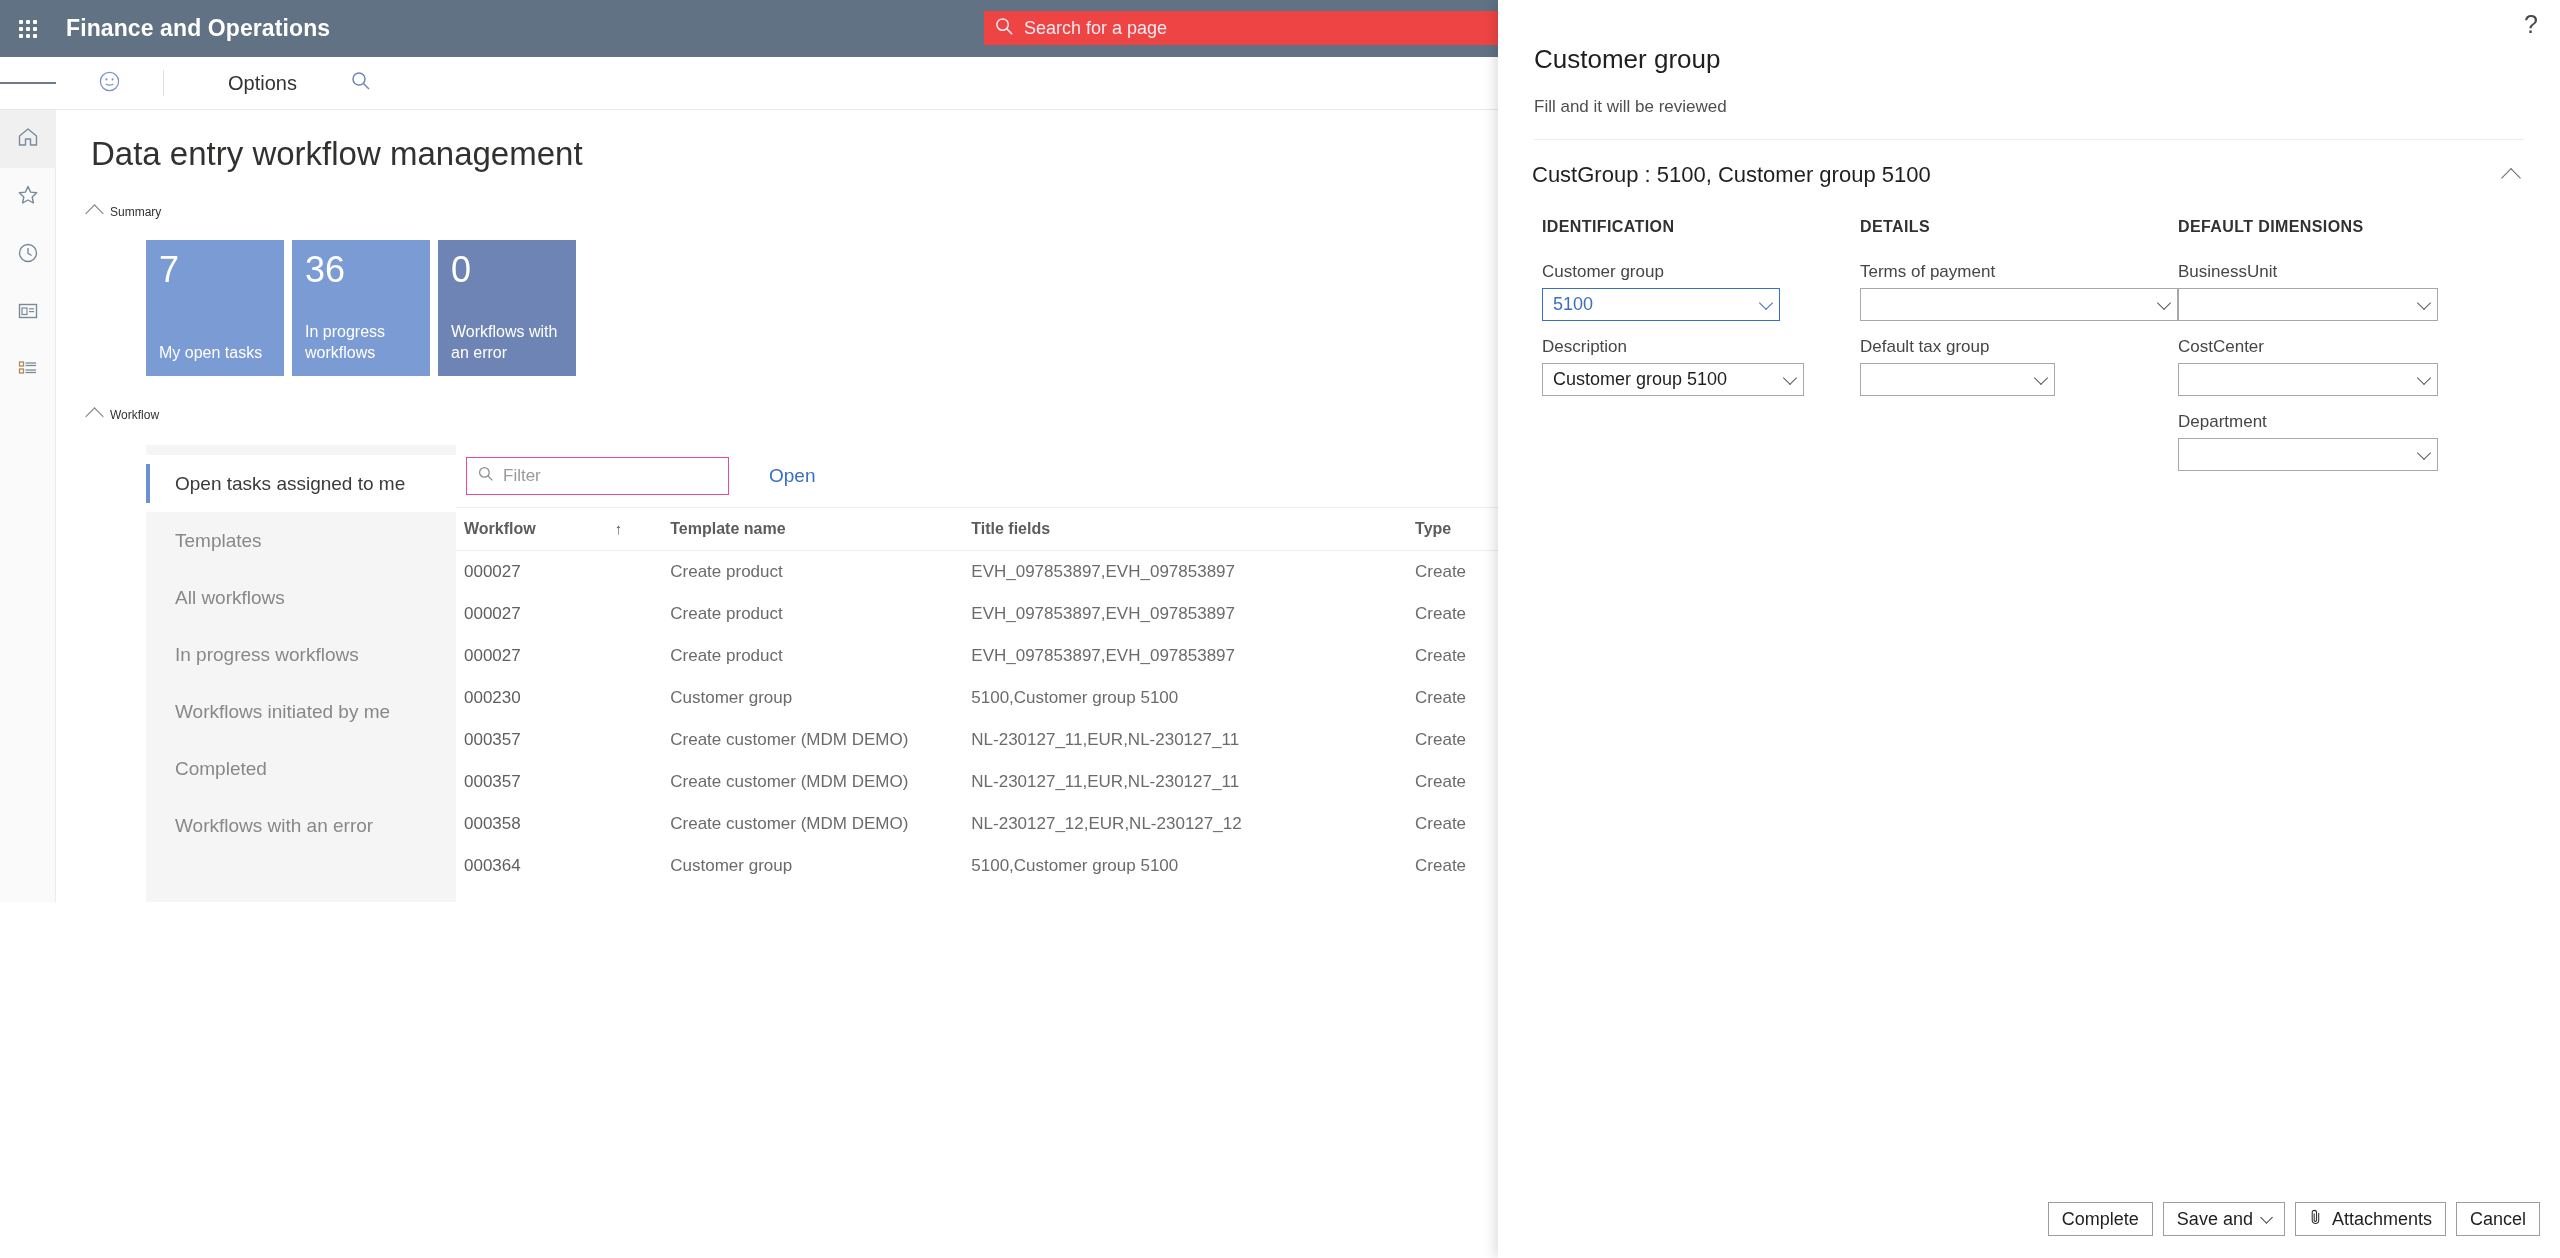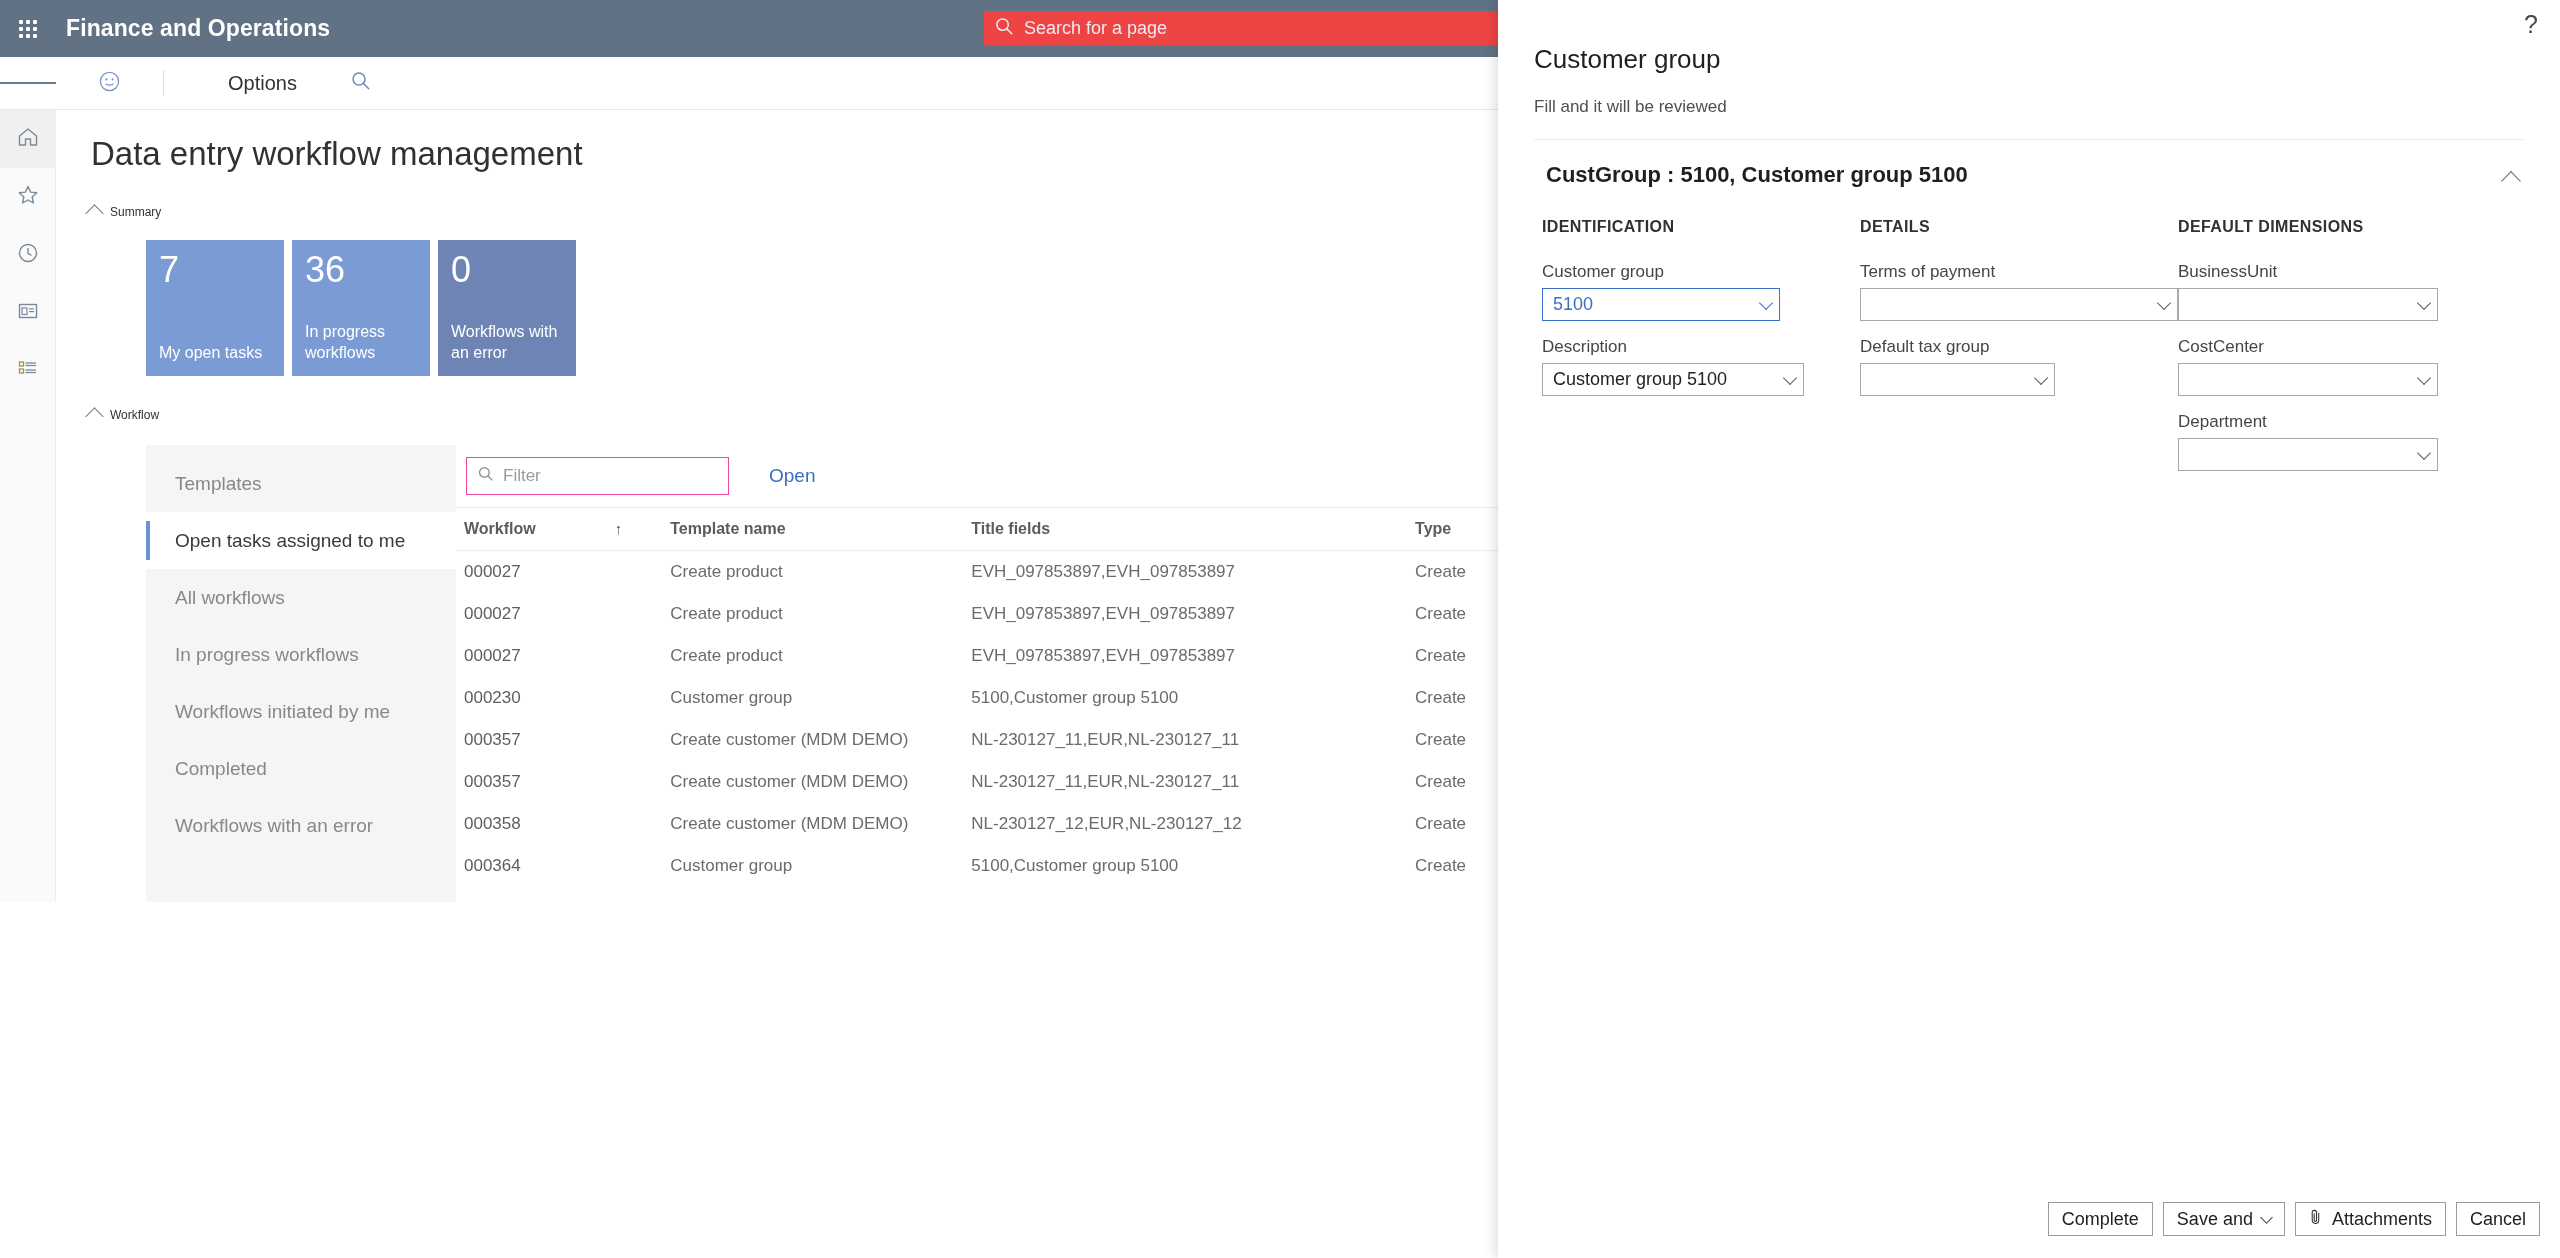--- a/index.html
+++ b/index.html
@@ -135,23 +135,22 @@
     background: #ffffff; box-shadow: -3px 0 12px rgba(0,0,0,.14);
   }
   .dlg-help {
     position: absolute; right: 22px; top: 12px; font-size: 25px; color: #4a4a4a;
     cursor: pointer; line-height: 1;
   }
   .dlg-title { font-size: 26px; color: #201f1e; margin: 44px 0 0 36px; }
   .dlg-sub { font-size: 17px; color: #4f4f4f; margin: 22px 0 0 36px; }
   .dlg-divider { margin: 22px 36px 0 36px; height: 1px; background: #ececec; }
   .dlg-group-head {
-    display: flex; align-items: flex-end; justify-content: space-between;
-    margin: 22px 36px 0 40px;
-    font-weight: bold;
+    display: flex; align-items: center; justify-content: space-between;
+    margin: 22px 36px 0 26px;
   }
   .dlg-group-title { font-size: 22px; color: #201f1e; padding-left: 8px;}
   .collapse-chev {
     width: 14px; height: 14px; border-left: 1.7px solid #6a6a6a; border-top: 1.7px solid #6a6a6a;
     transform: rotate(45deg); margin-top: 5px; margin-right: 6px; cursor: pointer;
   }
   .dlg-cols { display: flex; margin: 30px 0 0 44px; }
   .dlg-col { width: 318px; }
   .grp-label {
     font-size: 16px; font-weight: 700; color: #323130; letter-spacing: .4px;
@@ -313,25 +312,25 @@
     </div>
 
     <div class="section-head">
       <span class="chev-up"></span>
       <span class="section-title">Workflow</span>
     </div>
 
     <div class="wf-wrap">
 
       <div class="wf-nav">
+        <div class="wf-nav-item active">
+            <span>Open tasks assigned to me</span>
+          </div>
         <div class="wf-nav-item">
             <span>Templates</span>
-          </div>
-        <div class="wf-nav-item active">
-            <span>Open tasks assigned to me</span>
           </div>
         <div class="wf-nav-item">
             <span>All workflows</span>
           </div>
         <div class="wf-nav-item">
             <span>In progress workflows</span>
           </div>
         <div class="wf-nav-item">
             <span>Workflows initiated by me</span>
           </div>

